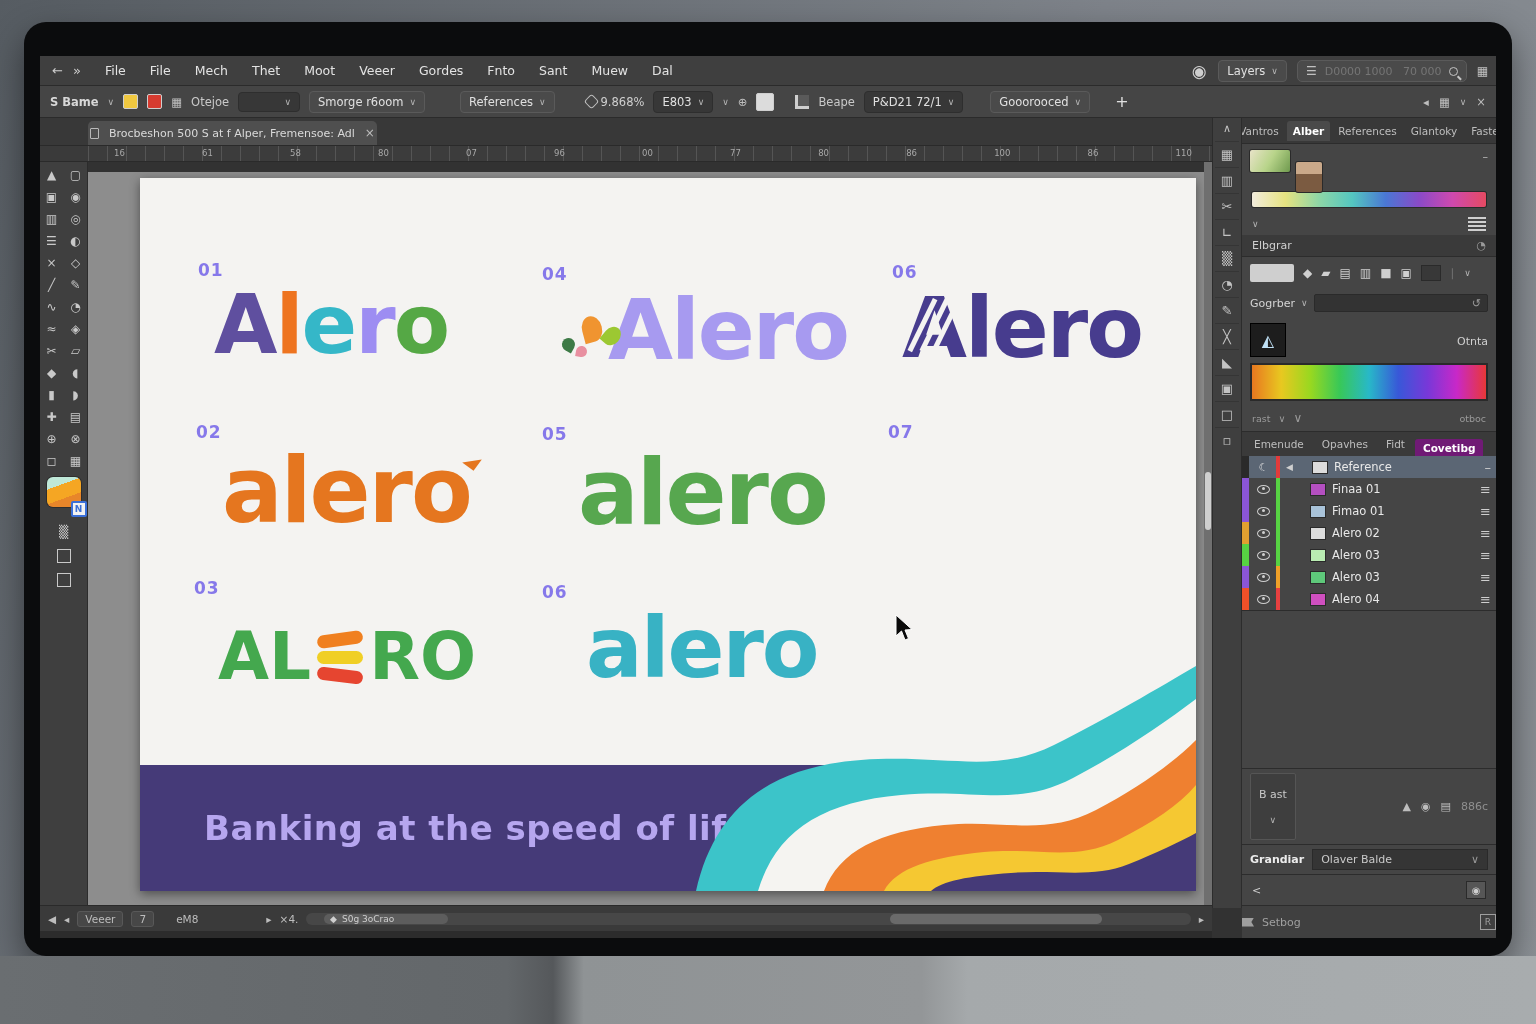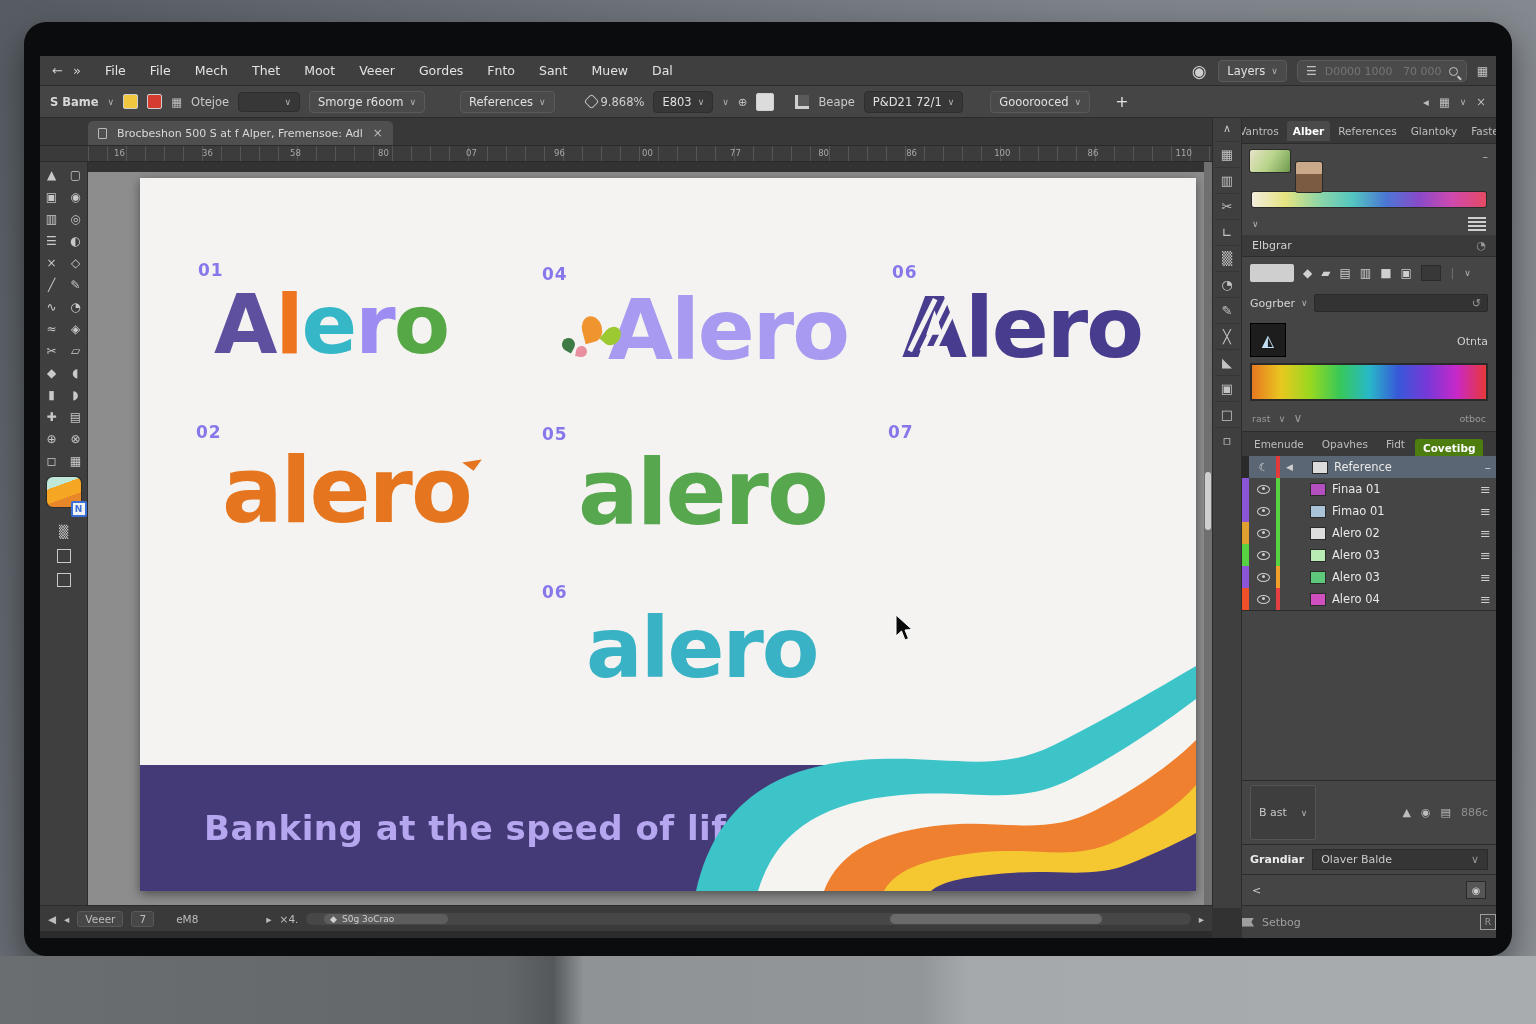--- a/index.html
+++ b/index.html
@@ -34,21 +34,21 @@
     display:flex;align-items:center;color:#d8d8d8;font-size:11.5px;gap:9px;padding:0 10px;}
   .sw{width:15px;height:15px;border:1px solid #cfcfcf;border-radius:2px;display:inline-block;}
   .oplabel{color:#c9c9c9;}
   .zoomtxt{display:flex;align-items:center;gap:4px;color:#cfcfcf;}
   .hexa{width:11px;height:11px;border:1.5px solid #bdbdbd;border-radius:3px;transform:rotate(45deg);display:inline-block;}
   .corner-ic{width:14px;height:14px;border-left:3px solid #cfcfcf;border-bottom:3px solid #cfcfcf;display:inline-block;background:#5a5a5a;}
   .ob-right{margin-left:auto;display:flex;gap:10px;align-items:center;color:#bdbdbd;}
 
   .tabrow{position:absolute;left:0;top:62px;width:1172px;height:28px;background:#383838;border-bottom:1px solid #2a2a2a;display:flex;align-items:flex-end;}
   .doctab{margin-left:48px;height:24px;background:#4f4f4f;border-radius:5px 5px 0 0;display:flex;align-items:center;gap:10px;
-    padding:0 10px;color:#d9d9d9;font-size:11px;}
+    padding:0 2px;color:#d9d9d9;font-size:11px;}
   .doctab .fileic{width:9px;height:11px;border:1.2px solid #b9b9b9;border-radius:1px;}
   .doctab .x{color:#bdbdbd;font-size:12px;}
 
   .ruler{position:absolute;left:48px;top:90px;width:1124px;height:16px;background:#3c3c3c;border-bottom:1px solid #2a2a2a;
     display:flex;justify-content:space-between;align-items:flex-start;padding:1px 20px 0 26px;color:#a8a8a8;font-size:8.5px;
     background-image:repeating-linear-gradient(90deg,#555 0 1px,transparent 1px 19px);}
   .ruler span{transform:translateY(1px);}
   .ruler-corner{position:absolute;left:0;top:90px;width:48px;height:16px;background:#3a3a3a;border-bottom:1px solid #2a2a2a;}
 
   
@@ -126,40 +126,40 @@
   .gradfield{flex:1;height:18px;background:#333;border:1px solid #2a2a2a;border-radius:2px;display:flex;align-items:center;justify-content:flex-end;padding:0 6px;color:#9a9a9a;}
   .opacityrow{display:flex;align-items:flex-start;gap:8px;padding:6px 8px 2px 8px;}
   .blackthumb{width:36px;height:34px;background:#1d1d1d;border:1px solid #000;display:flex;align-items:center;justify-content:center;color:#bfe0f5;font-size:16px;}
   .oplab{margin-left:auto;color:#cfcfcf;margin-top:12px;}
   .spectrum{height:38px;margin:4px 8px 8px 8px;border:2px solid #2a2a2a;}
   .tinyrow{display:flex;align-items:center;gap:8px;padding:2px 10px 6px 10px;color:#9a9a9a;font-size:9.5px;}
   .tinyrow .r{margin-left:auto;}
 
   .ltabs{display:flex;align-items:center;background:#3a3a3a;height:24px;padding:0 4px;gap:2px;}
   .ltabs .item{padding:3px 8px;color:#bdbdbd;font-size:10.5px;}
-  .ltabs .item.active{color:#fff;font-weight:bold;background:#4d7c0f;border-radius:3px 3px 0 0;margin-top:8px;}
+  .ltabs .item.active{color:#fff;font-weight:bold;background:#701a75;border-radius:3px 3px 0 0;margin-top:8px;}
   .layers-wrap{display:flex;}
   .rail{width:7px;display:flex;flex-direction:column;}
   .rail i{flex:1;}
   .lrows{flex:1;}
   .lrow{display:flex;align-items:center;height:22px;gap:6px;padding-right:6px;}
   .lrow.sel{background:#5b6674;}
   .lrow .eye{width:13px;height:9px;border:1.4px solid #cfcfcf;border-radius:50%;margin-left:8px;position:relative;flex:none;}
   .lrow .eye::after{content:"";position:absolute;left:3.5px;top:1.5px;width:3px;height:3px;border-radius:50%;background:#cfcfcf;}
   .lrow .micon{width:13px;margin-left:8px;color:#e0e0e0;font-size:11px;text-align:center;flex:none;}
   .lrow .bar{width:4px;height:22px;flex:none;}
   .lrow .exp{color:#cfcfcf;font-size:9px;width:10px;flex:none;}
   .lrow .swc{width:16px;height:13px;border:1px solid #2a2a2a;flex:none;margin-left:24px;}
   .lrow.sel .swc{margin-left:10px;}
   .lrow .nm{font-size:11.5px;color:#e8e8e8;}
   .lrow .trail{margin-left:auto;color:#cfcfcf;font-size:13px;letter-spacing:-1px;}
   .dockfill{flex:1;}
 
   .brow{display:flex;align-items:center;gap:8px;padding:4px 8px;border-top:1px solid #2c2c2c;color:#bdbdbd;}
-  .brow .dd2{display:flex;align-items:center;gap:14px;background:#3e3e3e;border:1px solid #555;border-radius:2px;padding:20px 8px;color:#c9c9c9;}
+  .brow .dd2{display:flex;align-items:center;gap:14px;background:#3e3e3e;border:1px solid #555;border-radius:2px;padding:14px 8px;color:#c9c9c9;flex-direction:column;}
   .brow .r{margin-left:auto;display:flex;gap:10px;align-items:center;}
   .gradhead{display:flex;align-items:center;gap:8px;padding:4px 8px;border-top:1px solid #2c2c2c;}
   .gradhead .b{font-weight:bold;color:#ececec;}
   .gradhead .fld{flex:1;background:#353535;border:1px solid #2a2a2a;padding:3px 8px;color:#c9c9c9;display:flex;}
   .gradhead .fld .c{margin-left:auto;color:#9a9a9a;}
   .arrowrow{display:flex;align-items:center;padding:6px 10px;border-top:1px solid #2c2c2c;color:#cfcfcf;}
   .arrowrow .btn{margin-left:auto;width:20px;height:18px;background:#565656;border:1px solid #2a2a2a;display:flex;align-items:center;justify-content:center;font-size:10px;}
   .setrow{display:flex;align-items:center;gap:8px;padding:8px 0;border-top:1px solid #2c2c2c;color:#9f9f9f;background:#404040;}
   .setrow .flag{width:12px;height:9px;background:#9f9f9f;clip-path:polygon(0 0,100% 0,78% 50%,100% 100%,0 100%);}
   .setrow .boxr{margin-left:auto;width:16px;height:16px;border:1.4px solid #9f9f9f;display:flex;align-items:center;justify-content:center;font-size:9px;}
@@ -256,21 +256,21 @@
       <div class="doctab">
         <span class="fileic"></span>
         <span>Brocbeshon 500 S at f Alper, Fremensoe: Adl</span>
         <span class="x">×</span>
       </div>
     </div>
 
     <div class="ruler-corner"></div>
     <div class="ruler">
         <span class="item">16</span>
-        <span class="item">36</span>
+        <span class="item">61</span>
         <span class="item">58</span>
         <span class="item">80</span>
         <span class="item">07</span>
         <span class="item">96</span>
         <span class="item">00</span>
         <span class="item">77</span>
         <span class="item">80</span>
         <span class="item">86</span>
         <span class="item">100</span>
         <span class="item">86</span>
@@ -364,20 +364,32 @@
         <div class="cell" style="left:402px;top:246px;">
           <div class="num">05</div>
           <div class="logo" style="font-size:90px;margin-left:36px;">
               <span class="l" style="color: rgb(87, 167, 79);">alero</span>
             </div>
         </div>
         <div class="cell" style="left:748px;top:244px;">
           <div class="num">07</div>
           <div class="logo"></div>
         </div>
+        <div class="cell" style="left:54px;top:400px;">
+          <div class="num">03</div>
+          <div class="logo" style="font-size:66px;margin-left:24px;margin-top:26px;letter-spacing:0;">
+              <span class="l" style="color: rgb(68, 168, 78);">AL</span>
+              <span class="stripesE">
+                <i style="background: rgb(240, 128, 32); transform: rotate(-8deg);"></i>
+                <i style="background: rgb(240, 207, 37); transform: rotate(0deg);"></i>
+                <i style="background: rgb(230, 69, 48); transform: rotate(7deg);"></i>
+              </span>
+              <span class="l" style="color: rgb(68, 168, 78);">RO</span>
+            </div>
+        </div>
         <div class="cell" style="left:402px;top:404px;">
           <div class="num">06</div>
           <div class="logo" style="font-size:84px;margin-left:44px;">
               <span class="l" style="color: rgb(56, 178, 196);">alero</span>
             </div>
         </div>
 
         <div class="banner" id="banner" style="background: rgb(69, 58, 120);">
           <div class="slogan" id="slogan" style="color: rgb(182, 166, 239);">Banking at the speed of life</div>
         </div>

